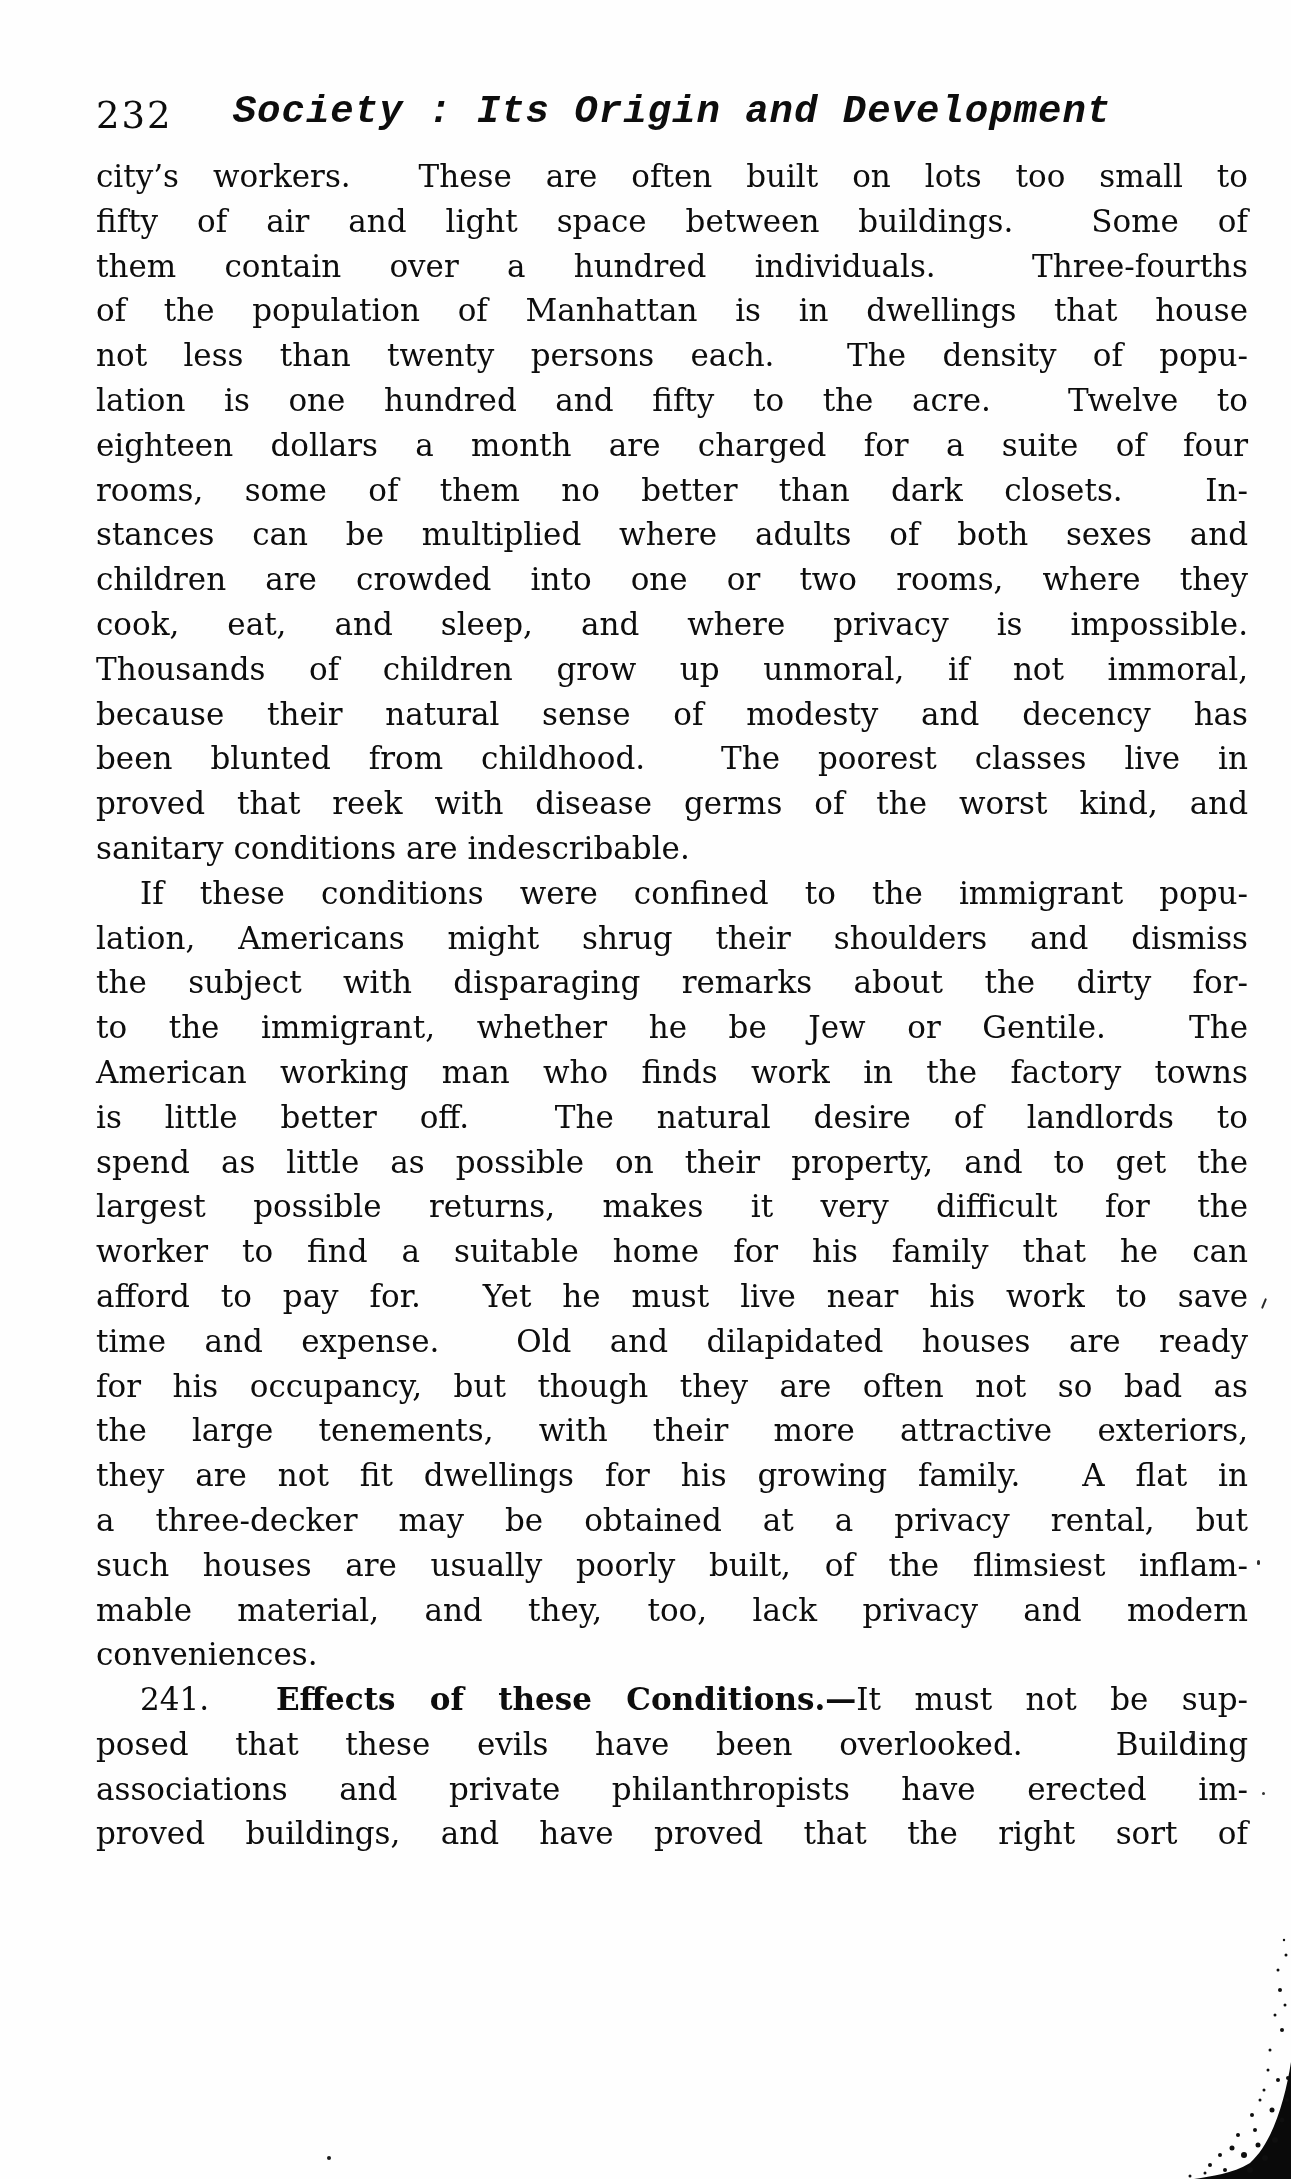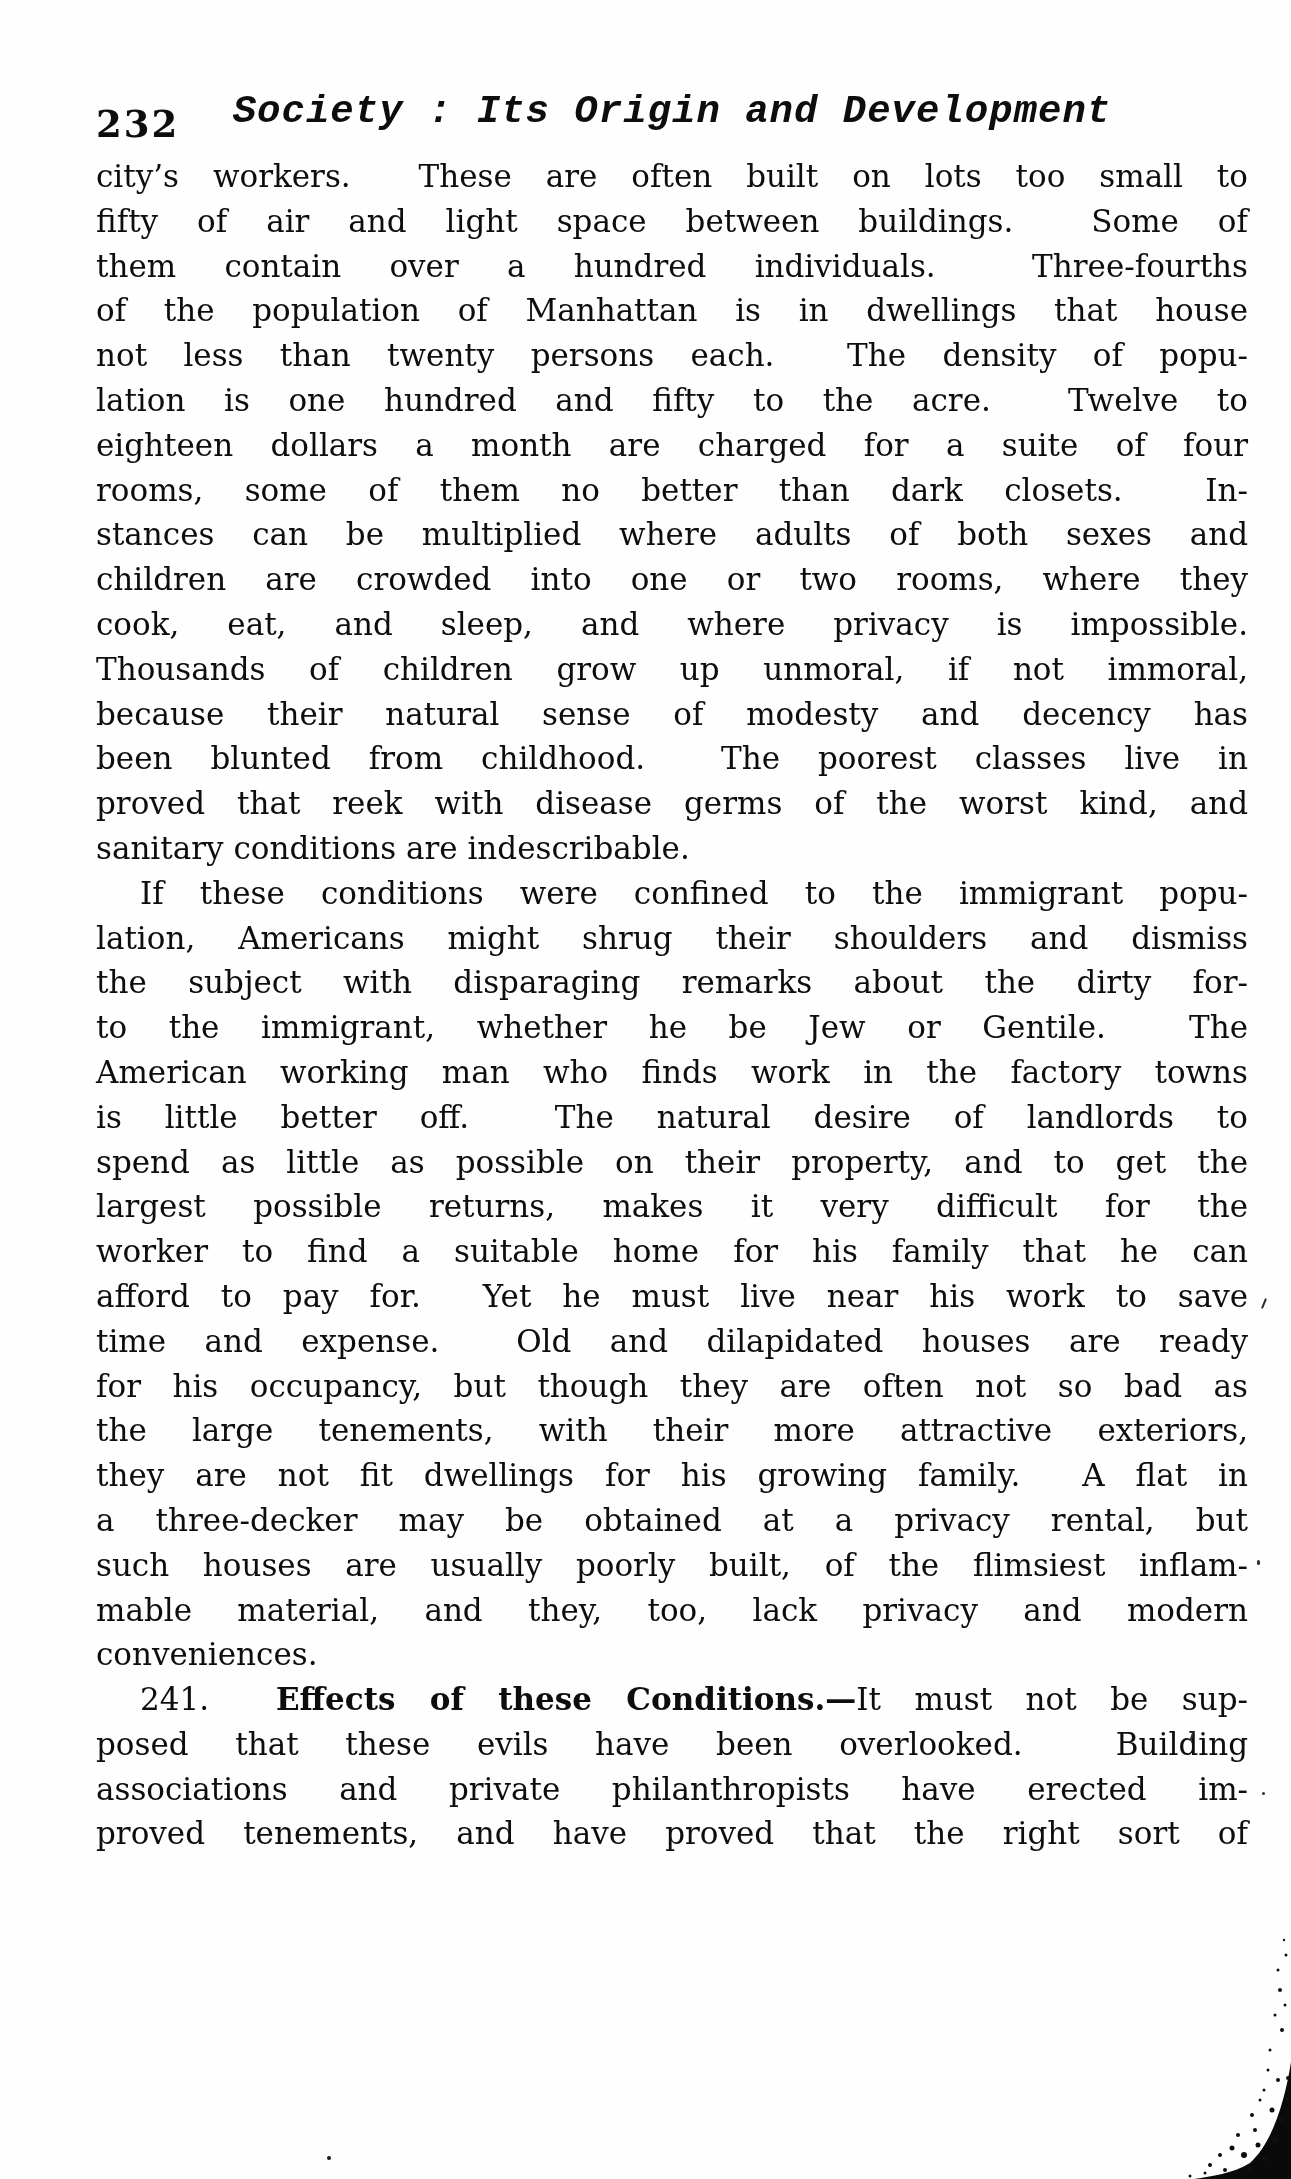--- a/index.html
+++ b/index.html
@@ -19,24 +19,24 @@
     position:absolute;
     left:96px;top:90px;
     width:1152px;
   }
   .running-head{
     position:relative;
     height:52px;
     margin-bottom:12px;
   }
   .folio{
-    position:absolute;left:0;top:12px;
+    position:absolute;left:0;top:4px;
     font-size:37px;
     letter-spacing:2px;
-    font-weight:700;
+    font-weight:400;
   }
   .running-title{
     margin:0;
     text-align:center;
     font-size:39px;
     font-style:italic;
     font-weight:700;
     letter-spacing:1px;
     white-space:pre;
     font-family:Liberation Mono, monospace;
@@ -121,21 +121,21 @@
           <div class="line"><span>they are not fit dwellings for his growing family.  A flat in</span></div>
           <div class="line"><span>a three-decker may be obtained at a privacy rental, but</span></div>
           <div class="line"><span>such houses are usually poorly built, of the flimsiest inflam-</span></div>
           <div class="line"><span>mable material, and they, too, lack privacy and modern</span></div>
           <div class="line last"><span>conveniences.</span></div>
         </div>
         <div class="para">
           <div class="line indent"><span>241.  </span><span class="b">Effects of these Conditions.—</span><span>It must not be sup-</span></div>
           <div class="line"><span>posed that these evils have been overlooked.  Building</span></div>
           <div class="line"><span>associations and private philanthropists have erected im-</span></div>
-          <div class="line"><span>proved tenements, and have proved that the right sort of</span></div>
+          <div class="line"><span>proved buildings, and have proved that the right sort of</span></div>
         </div>
       </main>
   </div>
 
   <svg class="corner-noise" width="131" height="249" viewBox="0 0 131 249" xmlns="http://www.w3.org/2000/svg">
     <path d="M131 132 C125 170 113 212 90 233 C72 244 52 246 34 249 L131 249 Z" fill="#0a0a0a"></path>
     <g fill="#0f0f0f">
       <circle cx="120" cy="60" r="2"></circle>
         <circle cx="115" cy="85" r="1.5"></circle>
       <circle cx="122" cy="100" r="2"></circle>

